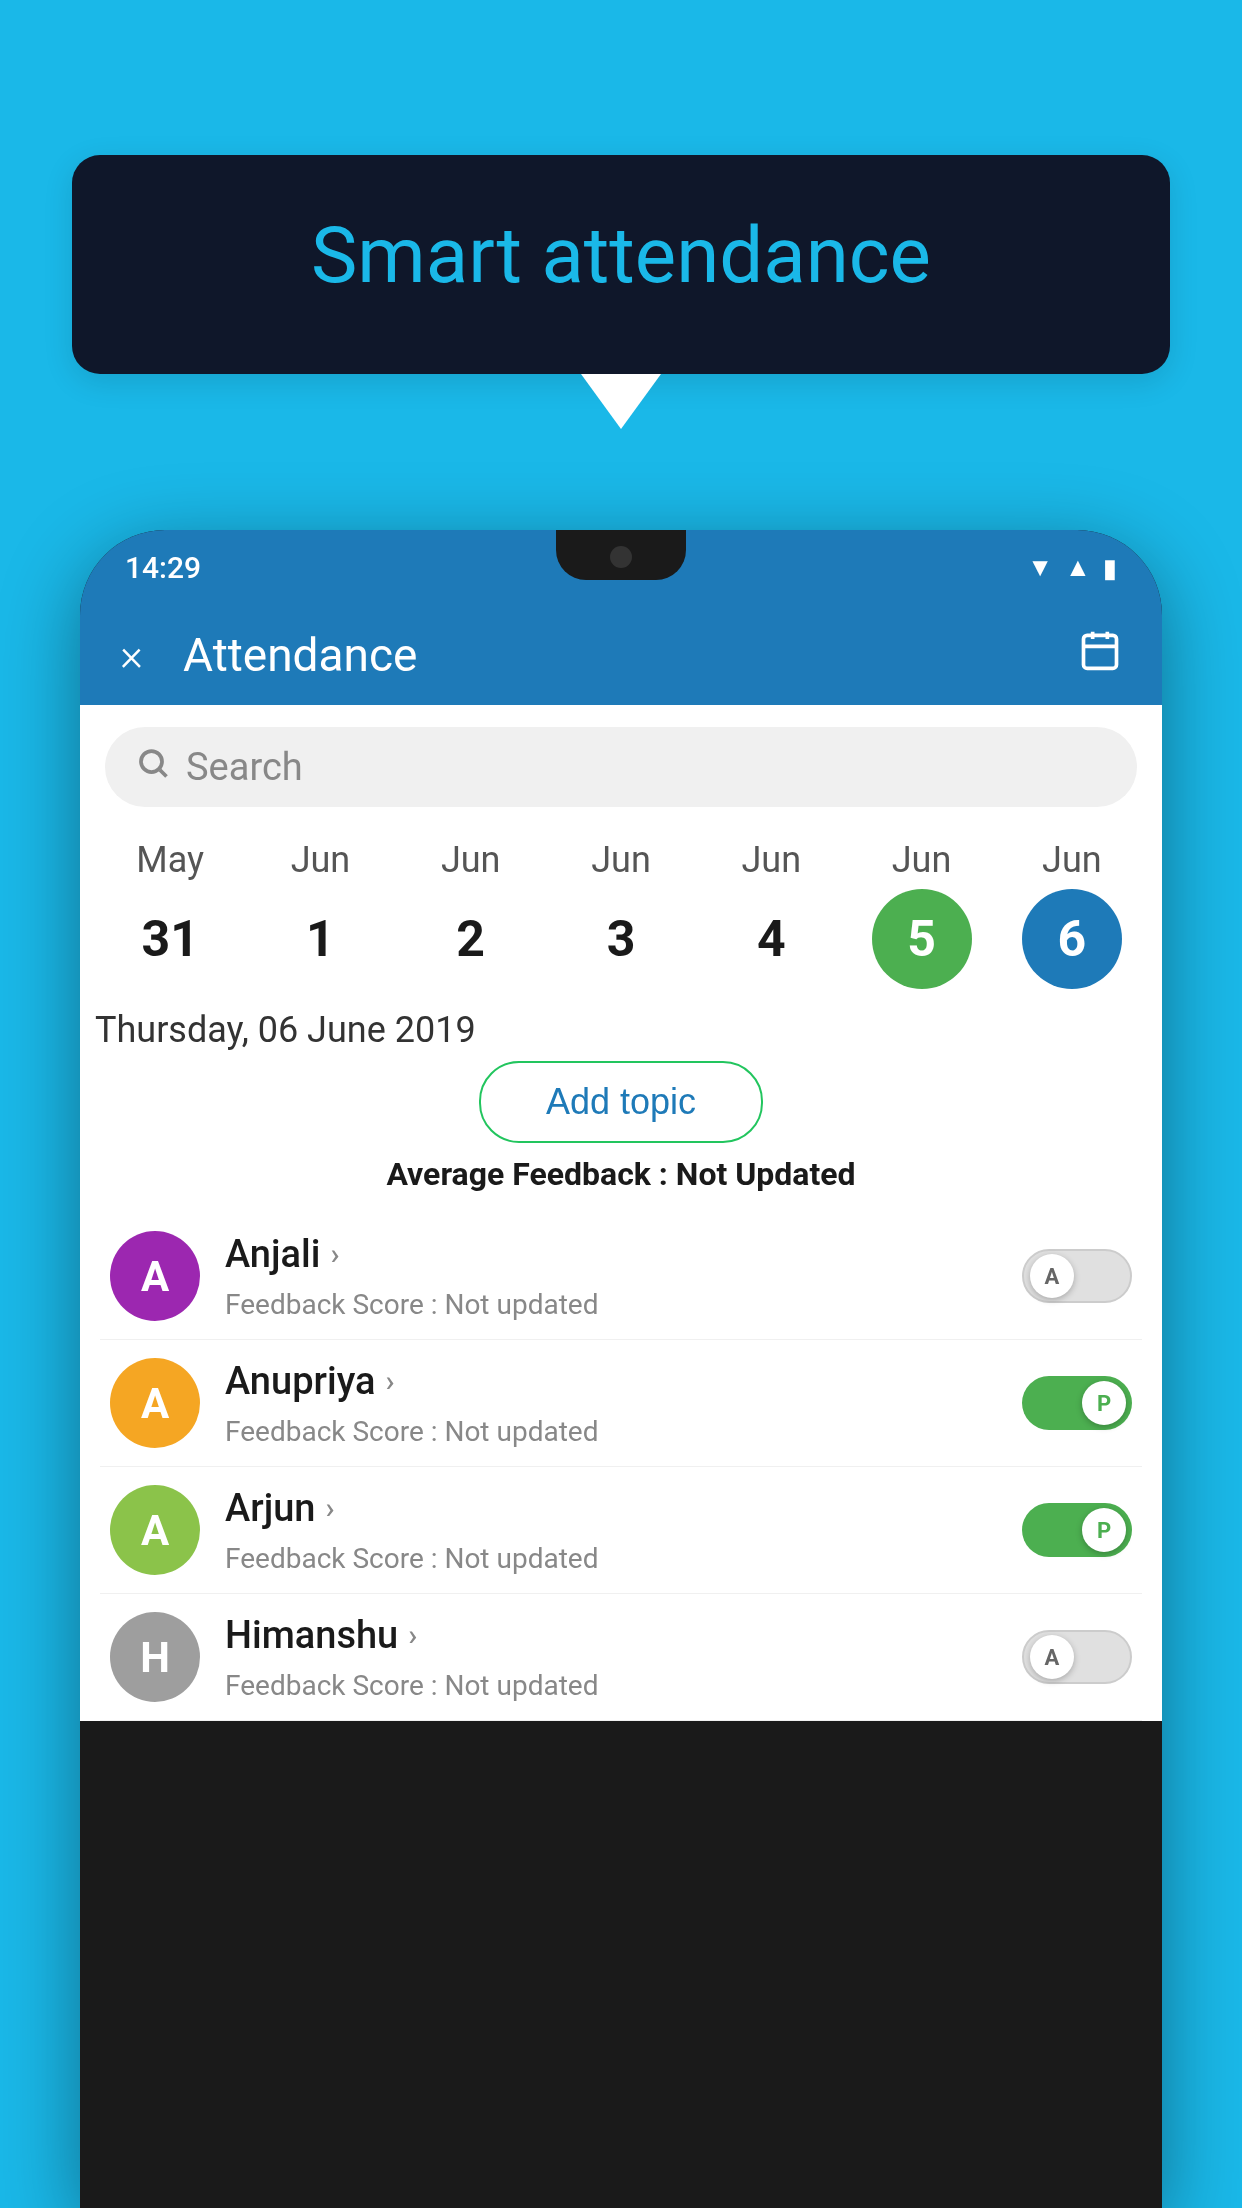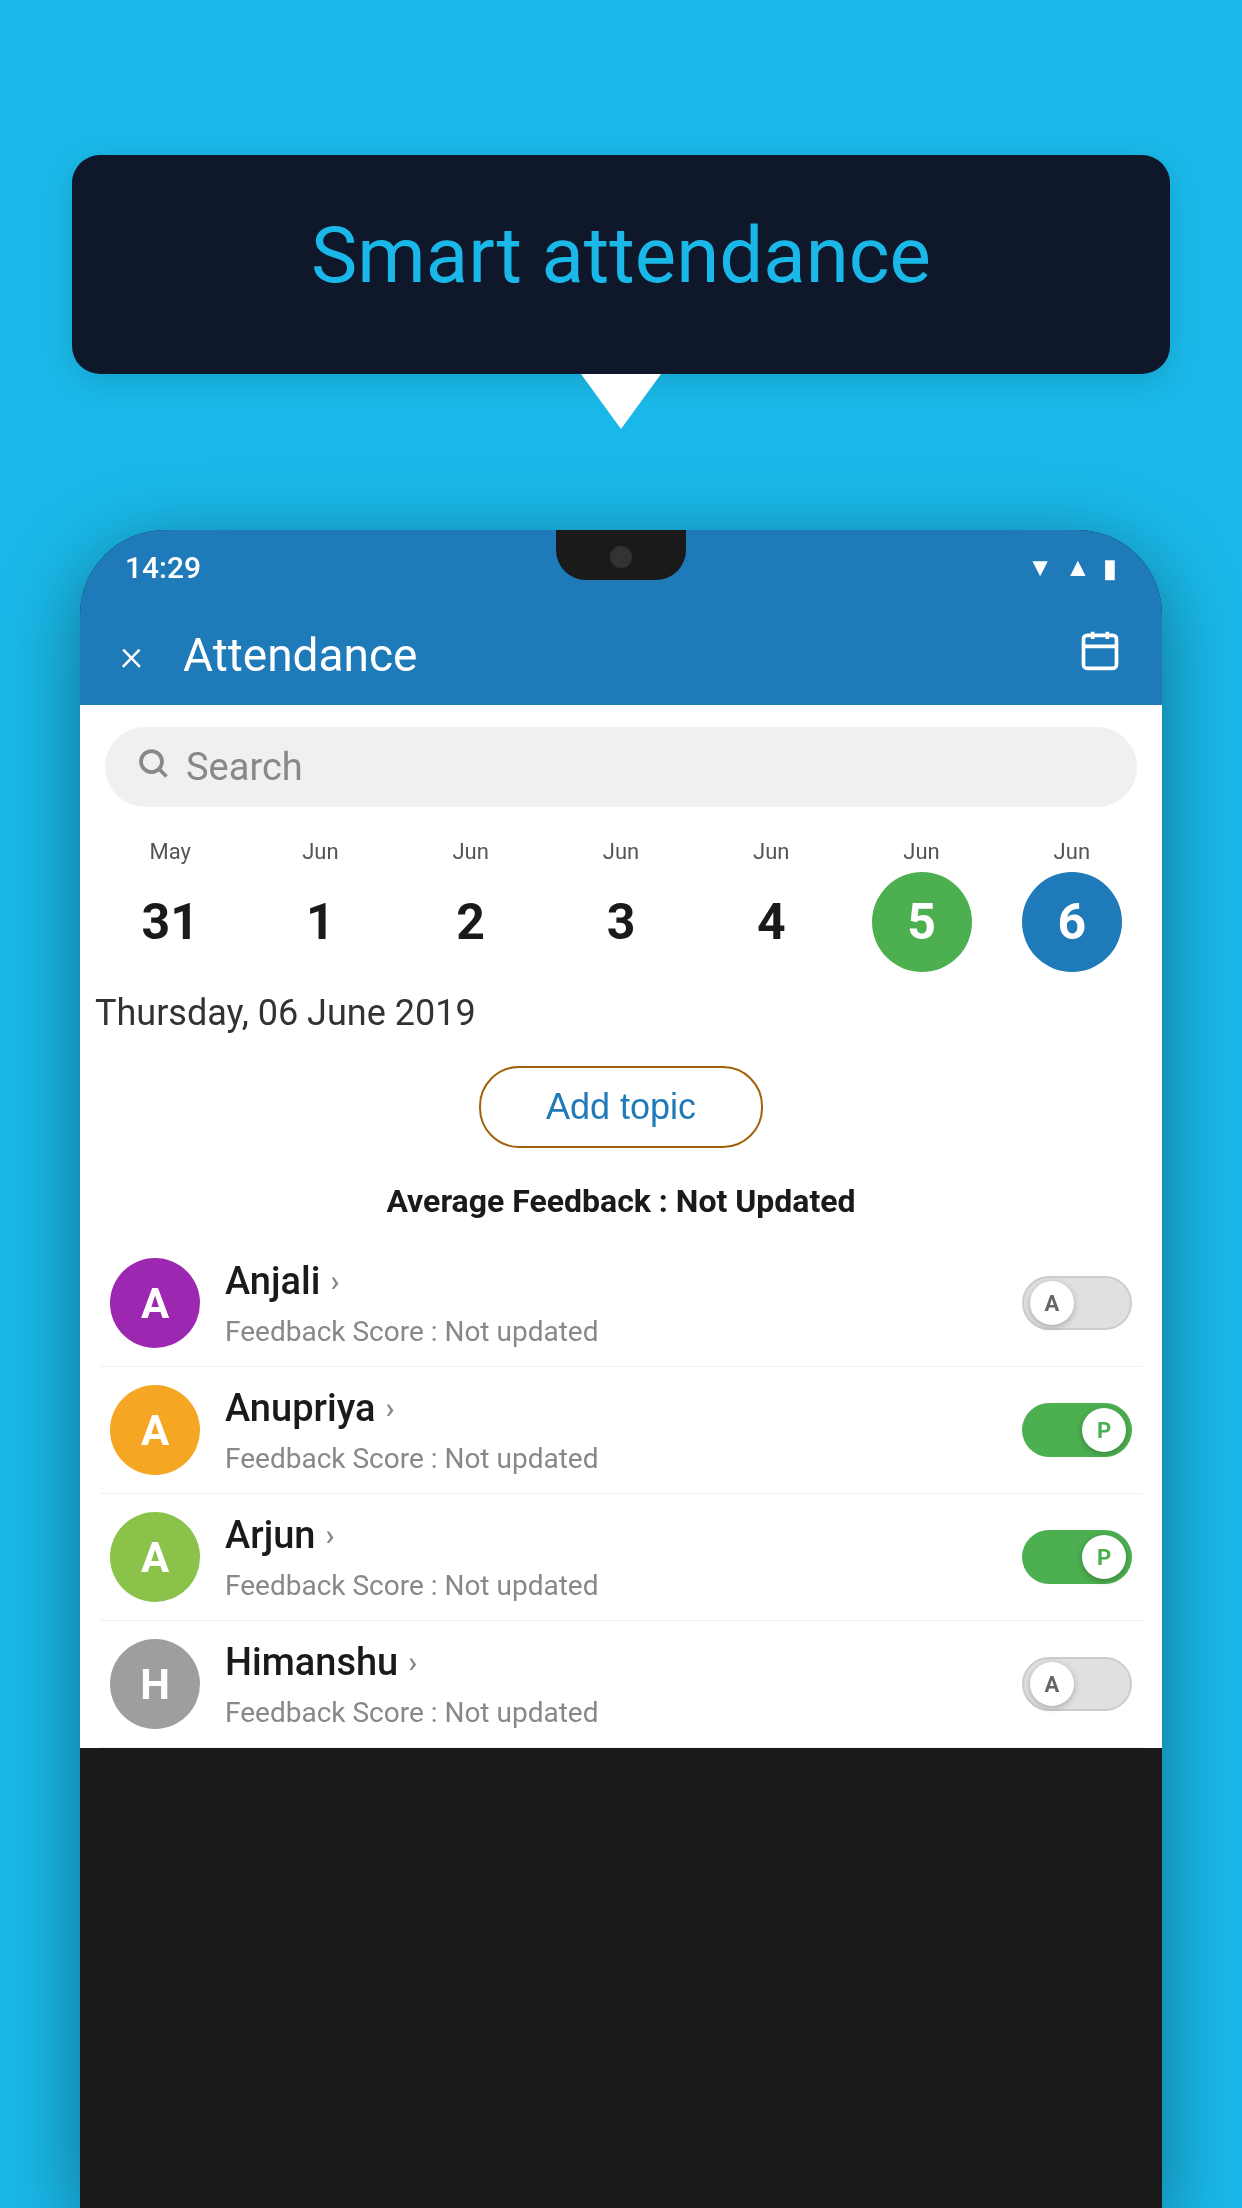--- a/index.html
+++ b/index.html
@@ -180,21 +180,21 @@
     }
 
     .date-item {
       display: flex;
       flex-direction: column;
       align-items: center;
       width: 130px;
     }
 
     .date-month {
-      font-size: 22px;
+      font-size: 36px;
       color: #555;
       margin-bottom: 8px;
     }
 
     .date-number {
       font-size: 50px;
       font-weight: 700;
       color: #1a1a1a;
       width: 100px;
       height: 100px;
@@ -219,22 +219,22 @@
       text-align: left;
       font-size: 36px;
       color: #333;
       padding: 20px 15px 10px;
       font-weight: 400;
     }
 
     
     .add-topic-btn {
       display: block;
-      margin: 22px auto;
-      border: 2px solid #a16207;
+      margin: 0 auto;
+      border: 2px solid #22c55e;
       border-radius: 40px;
       padding: 18px 65px;
       font-size: 36px;
       color: #1e7ab8;
       background: white;
       cursor: pointer;
       width: fit-content;
     }
 
     

